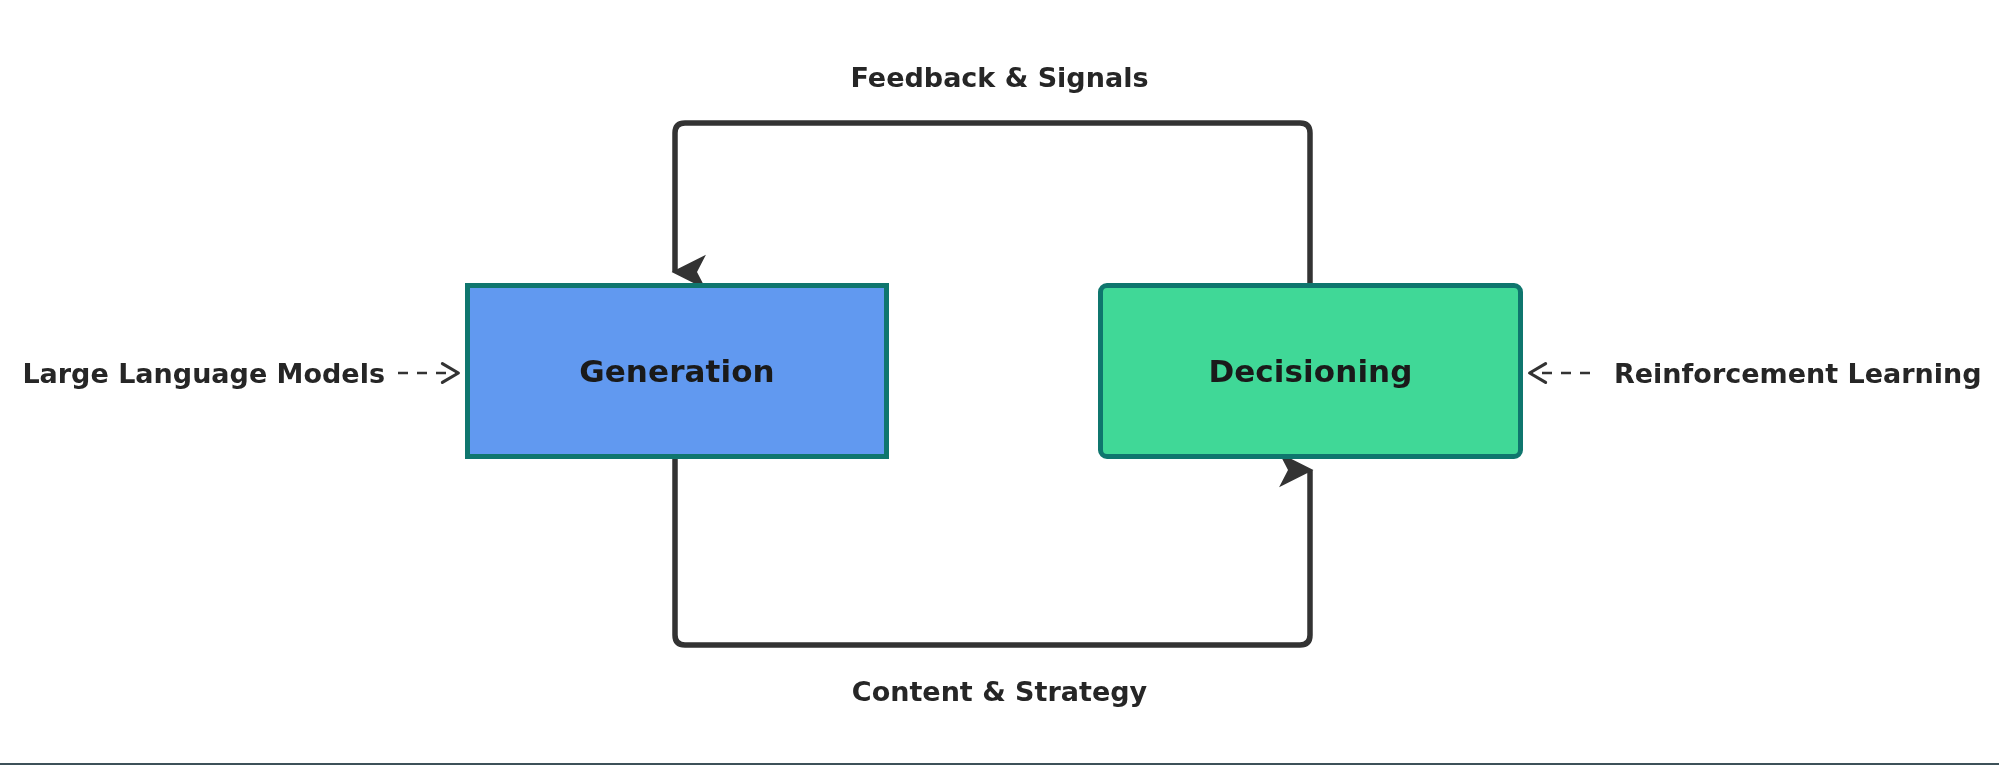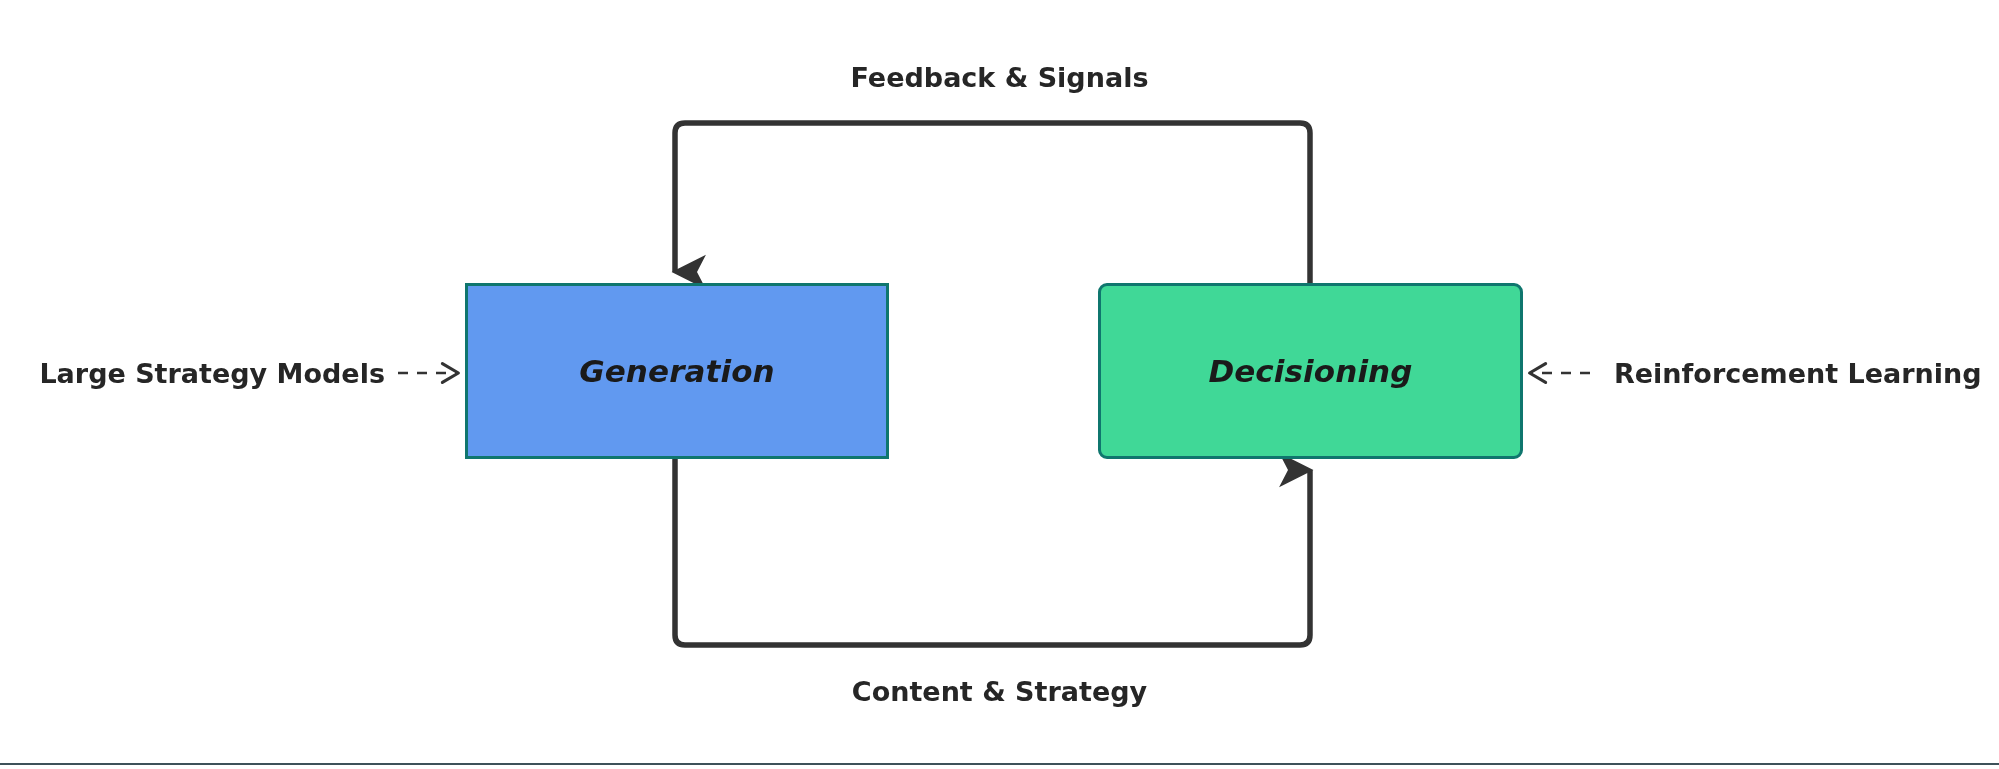--- a/index.html
+++ b/index.html
@@ -24,25 +24,24 @@
     position: absolute;
     left: 0;
     top: 0;
     width: 1999px;
     height: 769px;
     display: block;
   }
   .node-box {
     position: absolute;
     box-sizing: border-box;
-    border: 3px solid #0f766e;
+    border: 5px solid #0f766e;
     display: flex;
     align-items: center;
     justify-content: center;
-    font-style: italic;
   }
   .node-label {
     font-family: "DejaVu Sans", "Liberation Sans", sans-serif;
     font-size: 31px;
     font-weight: bold;
     color: #1a1a1a;
     letter-spacing: 0.1px;
     white-space: nowrap;
   }
   #node-generation {
@@ -138,19 +137,19 @@
   </div>
 
   <div class="node-box" id="node-decisioning">
     <span class="node-label">Decisioning</span>
   </div>
 
   <div class="edge-label" id="label-content-strategy">Content &amp; Strategy</div>
 
   <div class="edge-label" id="label-feedback-signals">Feedback &amp; Signals</div>
 
-  <div class="side-label" id="label-llm">Large Strategy Models</div>
+  <div class="side-label" id="label-llm">Large Language Models</div>
 
   <div class="side-label" id="label-rl">Reinforcement Learning</div>
 
   <div id="bottom-rule"></div>
 
 </div>
 
 </body></html>

